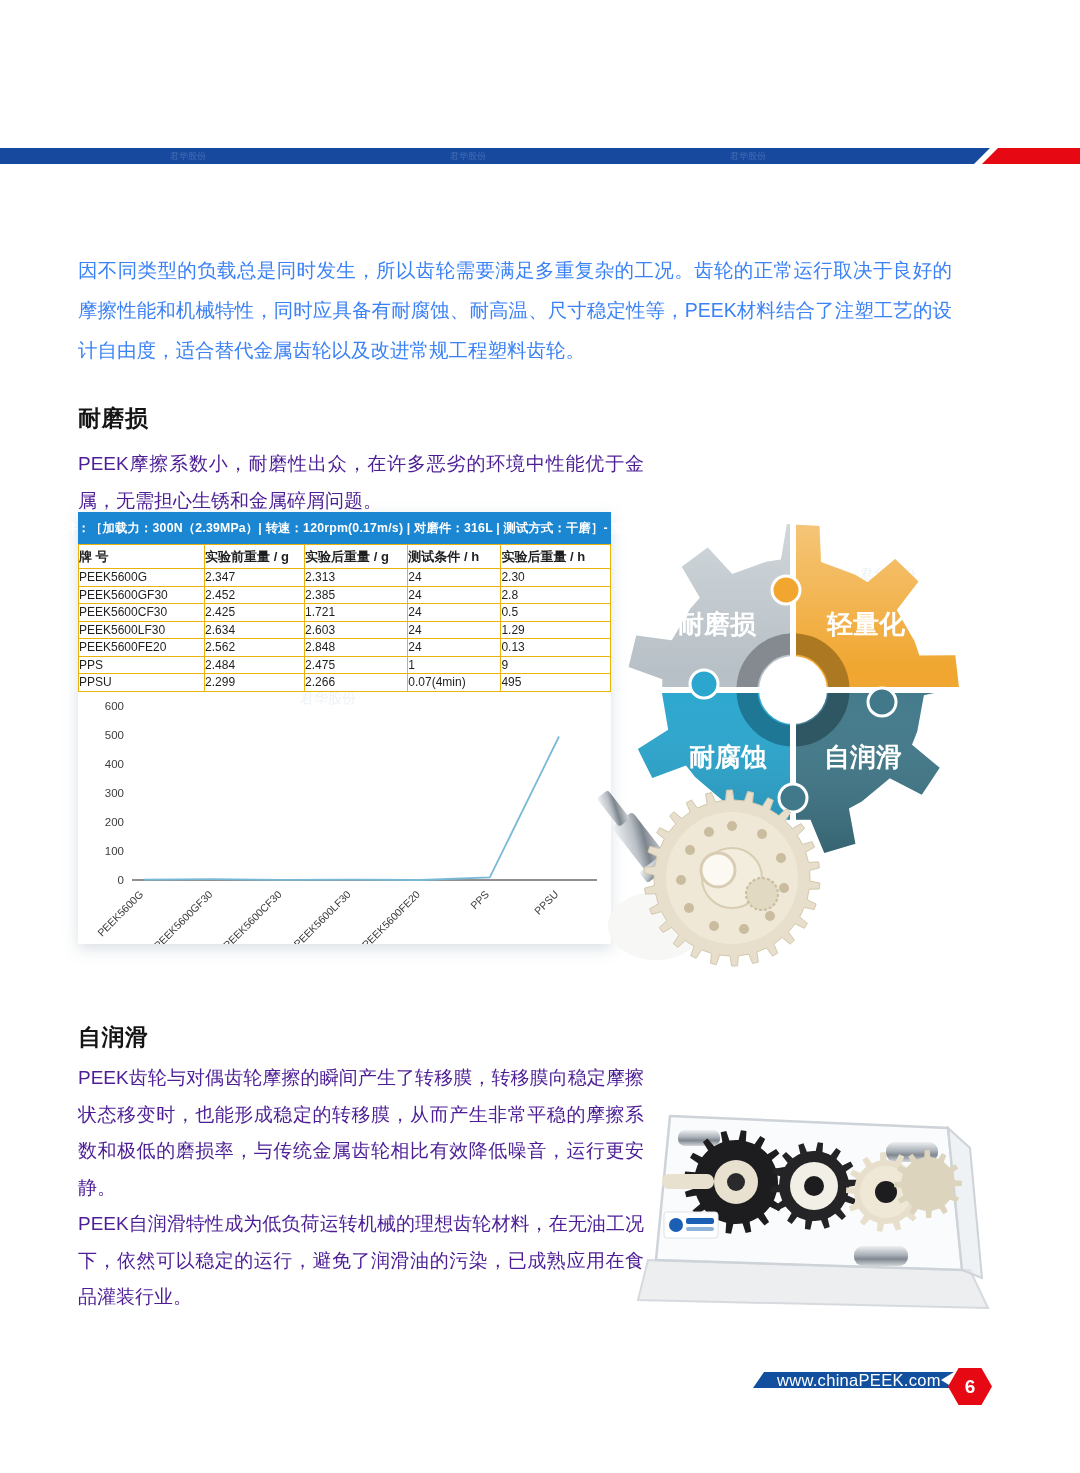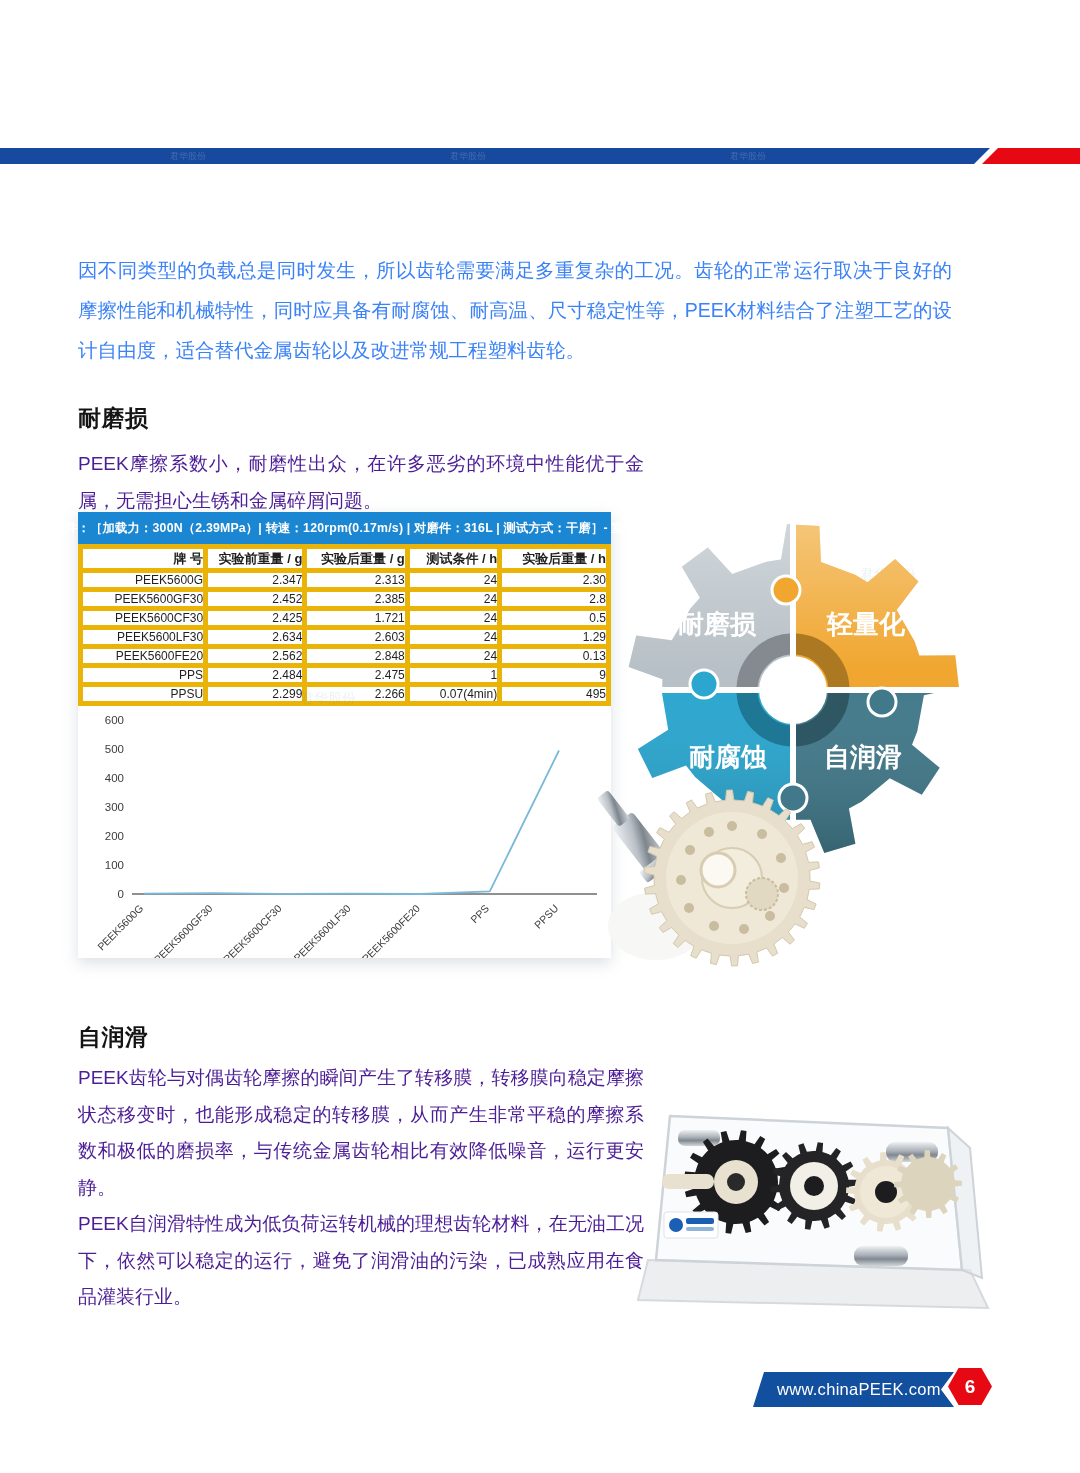--- a/index.html
+++ b/index.html
@@ -22,38 +22,38 @@
   .h-lube{top:1022px;left:78px}
   .section-body{left:78px;width:566px;font-size:19px;line-height:36.5px;text-align:justify;color:#4c1d95}
   .wear-body{top:446px}
   .lube-p1{top:1060px}
   .lube-p2{top:1206px}
   
   .panel{top:512px;left:78px;width:533px;background:#fff;box-shadow:0 5px 14px rgba(110,130,150,.25)}
   .cond-bar{height:32px;background:var(--panel_blue,#1b86d1);color:#fff;display:flex;align-items:center;justify-content:center;
     font-size:12.3px;font-weight:bold;letter-spacing:.2px;white-space:nowrap}
   table.wear{width:100%;border-collapse:collapse;table-layout:fixed}
-  table.wear th,table.wear td{border:5px solid #eab308;text-align:right;color:#1f1f1f}
+  table.wear th,table.wear td{border:1px solid #eab308;text-align:left;color:#1f1f1f}
   table.wear th{height:24px;font-size:13px;font-weight:600}
   table.wear td{height:17.5px;font-size:12px;font-weight:400}
   table.wear col:nth-child(1){width:23.7%}
   table.wear col:nth-child(2){width:18.8%}
   table.wear col:nth-child(3){width:19.4%}
   table.wear col:nth-child(4){width:17.5%}
   table.wear col:nth-child(5){width:20.6%}
   .chart-title{height:27px;background:var(--panel_blue,#1b86d1);color:#fff;display:flex;align-items:center;justify-content:center;
     font-size:14.5px;font-weight:bold;letter-spacing:1.5px}
   .chart-wrap{height:252px;background:#fff}
   
   .puzzle{top:500px;left:616px;width:406px;height:378px}
   .planet{top:756px;left:586px;width:244px;height:214px}
   .gearbox{top:1064px;left:618px;width:392px;height:262px}
   .ghost-wm{font-size:14px;color:#3b7fa6;opacity:.10;white-space:nowrap}
   
-  .footer-banner{top:1372px;left:753px;width:201px;height:35px;background:var(--footer_blue,#124f9e);
+  .footer-banner{top:1372px;left:753px;width:201px;height:16px;background:var(--footer_blue,#124f9e);
     clip-path:polygon(11px 0,100% 0,calc(100% - 13px) 50%,100% 100%,0 100%);
     display:flex;align-items:center;padding-left:24px;color:#fff;font-size:16.5px;letter-spacing:.3px}
   .page-hex{top:1368px;left:948px;width:44px;height:37px;background:var(--accent_red,#e60914);
     clip-path:polygon(24% 0,76% 0,100% 50%,76% 100%,24% 100%,0 50%);
     display:flex;align-items:center;justify-content:center;color:#fff;font-size:19px;font-weight:bold}
 </style>
 </head>
 <body>
 
 <div class="abs header-bar">

